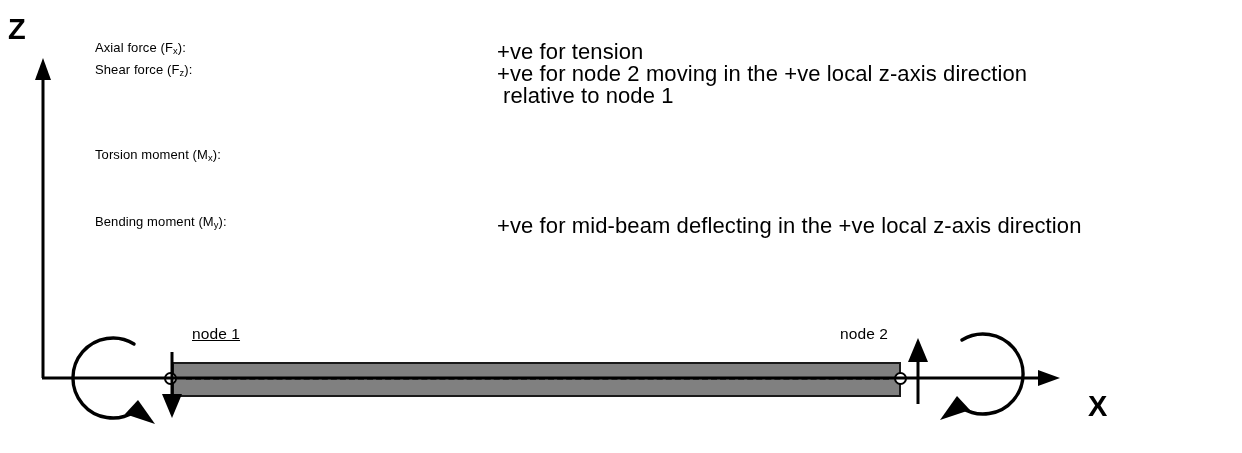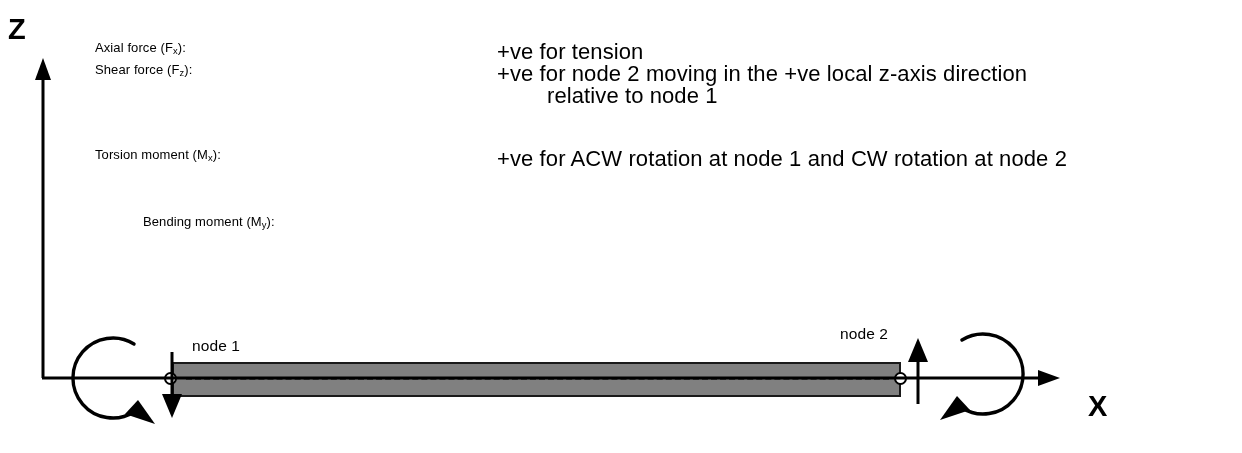--- a/index.html
+++ b/index.html
@@ -87,33 +87,33 @@
   <div class="txt axis-letter" style="left:8px; top:15px;">Z</div>
 
   <div class="txt axis-letter" style="left:1088px; top:392px;">X</div>
 
   <div class="txt label-col" style="left:95px; top:41px;"><span>Axial force (F</span><sub>x</sub><span>):</span></div>
 
   <div class="txt label-col" style="left:95px; top:148px;"><span>Torsion moment (M</span><sub>x</sub><span>):</span></div>
 
   <div class="txt label-col" style="left:95px; top:63px;"><span>Shear force (F</span><sub>z</sub><span>):</span></div>
 
-  <div class="txt label-col" style="left:95px; top:215px;margin-left:48px;"><span>Bending moment (M</span><sub>y</sub><span>):</span></div>
+  <div class="txt label-col" style="left:95px; top:215px;"><span>Bending moment (M</span><sub>y</sub><span>):</span></div>
 
   <div class="txt value-col" style="left:497px; top:41px;">+ve for tension</div>
 
   <div class="txt value-col" style="left:497px; top:63px;">+ve for node 2 moving in the +ve local z-axis direction</div>
 
-  <div class="txt value-col" style="left:503px; top:85px;margin-left:44px;">relative to node 1</div>
-
-  <div class="txt value-col" style="left:497px; top:148px;">+ve for ACW rotation at node 1 and CW rotation at node 2</div>
+  <div class="txt value-col" style="left:503px; top:85px;">relative to node 1</div>
 
 
 
-  <div class="txt node-label" style="left:192px; top:338px;">node 1</div>
+  <div class="txt value-col" style="left:497px; top:215px;">+ve for mid-beam deflecting in the +ve local z-axis direction</div>
+
+  <div class="txt node-label" style="left:192px; top:326px;text-decoration:underline;">node 1</div>
 
   <div class="txt node-label" style="left:808px; top:326px;margin-left:32px;">node 2</div>
 
   <div class="beam-rect"></div>
   <div class="beam-dash"></div>
 
   <div class="node-dot" style="left:164px; top:372px;"></div>
   <div class="node-dot" style="left:894px; top:372px;"></div>
 
   <svg class="overlay" viewBox="0 0 1242 453">

